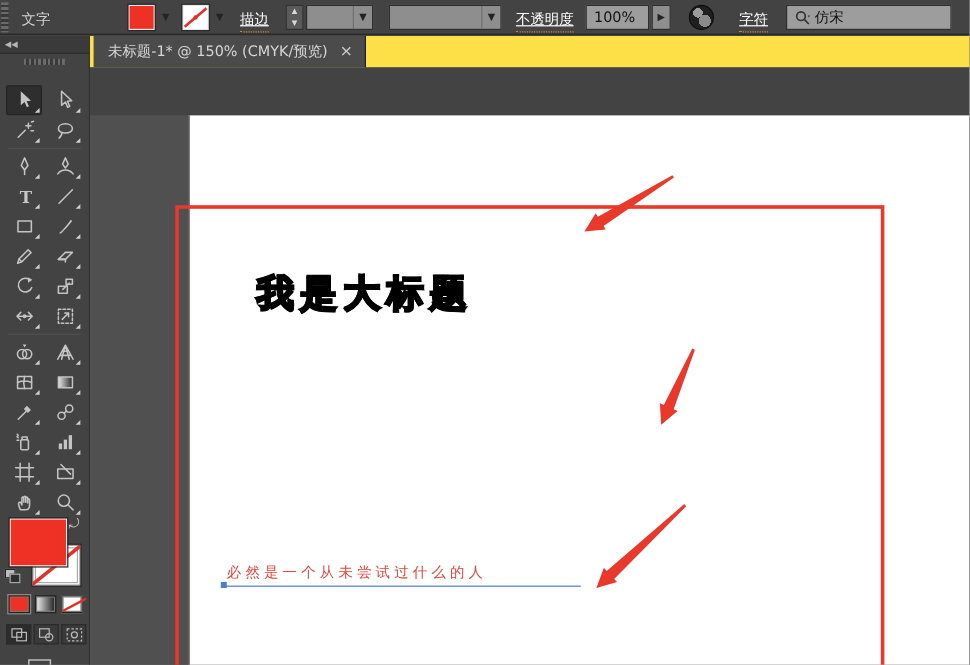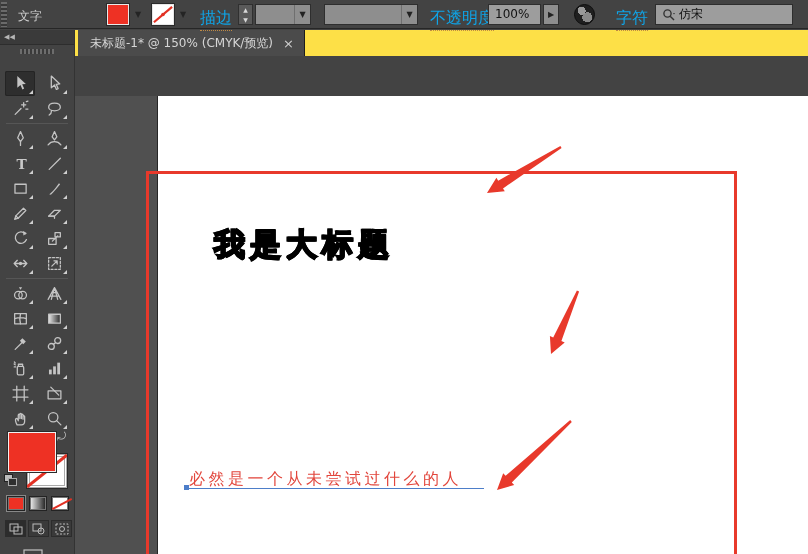--- a/index.html
+++ b/index.html
@@ -9,21 +9,21 @@
   
   .control-bar { position:absolute; left:0; top:0; width:808px; height:29px; background:#434343; border-bottom:1px solid #262626; z-index:30; }
   .grip-vert { position:absolute; left:1px; top:2px; width:6px; height:25px;
     background:repeating-linear-gradient(to bottom,#6a6a6a 0 2px,#383838 2px 4px); }
   .ctx-label { position:absolute; left:18px; top:8px; color:#d2d2d2; font-size:12px; }
   .swatch { position:absolute; top:4px; width:22px; height:21px; border:1px solid #e8e8e8; outline:1px solid #2a2a2a; }
   .swatch.fill { left:107px; background:#ee3124; }
   .swatch.stroke { left:152px; background:#fff; }
   .swatch.stroke svg { position:absolute; inset:0; }
   .mini-drop { position:absolute; top:4px; width:16px; height:21px; color:#242424; font-size:8px; text-align:center; line-height:21px; cursor:default; }
-  .link-label { position:absolute; top:8px; color:#0ea5e9; font-size:16px; border-bottom:1px dotted #c08a45; padding-bottom:1px; }
+  .link-label { position:absolute; top:8px; color:#ffffff; font-size:12px; border-bottom:1px dotted #c08a45; padding-bottom:1px;text-decoration:underline; }
   .stepper { position:absolute; left:238px; top:4px; width:15px; height:21px; background:#5a5a5a; border:1px solid #303030; color:#d8d8d8; font-size:6px; text-align:center; line-height:10px; }
   .gray-drop { position:absolute; top:4px; height:21px; background:#8e8e8e; border:1px solid #2e2e2e; }
   .gray-drop .arr { position:absolute; right:0; top:0; width:16px; height:100%; border-left:1px solid #6f6f6f; color:#222; font-size:8px; text-align:center; line-height:19px; }
   .field { position:absolute; top:4px; height:21px; background:#9d9d9d; border:1px solid #2e2e2e; color:#111; font-size:12px; line-height:19px; padding-left:6px; }
   .side-btn { position:absolute; top:4px; width:16px; height:21px; background:#8e8e8e; border:1px solid #2e2e2e; color:#222; font-size:8px; text-align:center; line-height:19px; }
   .globe { position:absolute; left:574px; top:4px; width:21px; height:21px; border-radius:50%;
     background:radial-gradient(circle at 35% 30%,#9a9a9a 0 4px,transparent 4px),
                radial-gradient(circle at 65% 65%,#8a8a8a 0 5px,transparent 5px),#1f1f1f;
     border:1px solid #0e0e0e; }
   .font-field { left:655px; width:138px; display:flex; align-items:center; gap:3px; }
@@ -374,21 +374,21 @@
 </div>
 
 <div class="doc-area">
   <div class="artboard"></div>
 
   <div class="art-rect" id="art-rect" style="left: 71px; top: 75px; width: 591px; height: 406px;"></div>
 
   <div class="big-title" id="big-title" style="left: 139px; top: 128px;">我是大标题</div>
 
 
-  <div class="red-line" id="red-line-2" style="left: 114px; top: 373px; font-size: 16px; letter-spacing: 3.5px; text-align: center;">必然是一个从未尝试过什么的人</div>
+  <div class="red-line" id="red-line-2" style="left: 114px; top: 373px; font-size: 12px; letter-spacing: 3.5px; text-align: center;">必然是一个从未尝试过什么的人</div>
   <div class="baseline" id="baseline" style="left: 111px; top: 392px; width: 298px;"></div>
   <div class="anchor-dot" id="anchor-dot" style="left: 109px; top: 389px;"></div>
 
   <svg class="arrows-svg" id="arrows-svg">
       <polygon points="485.4,50.0 423.2,84.7 421.4,81.8 412.0,97.0 429.8,95.3 428.0,92.4 486.6,52.0" fill="#e8392b"></polygon>
       <polygon points="501.9,194.5 478.2,241.5 474.9,240.1 476.0,258.0 489.7,246.4 486.4,245.1 504.1,195.5" fill="#e8392b"></polygon>
       <polygon points="495.2,324.1 430.6,379.8 428.2,377.2 422.0,394.0 439.2,388.9 436.8,386.4 496.8,325.9" fill="#e8392b"></polygon>
     </svg>
 </div>
 

